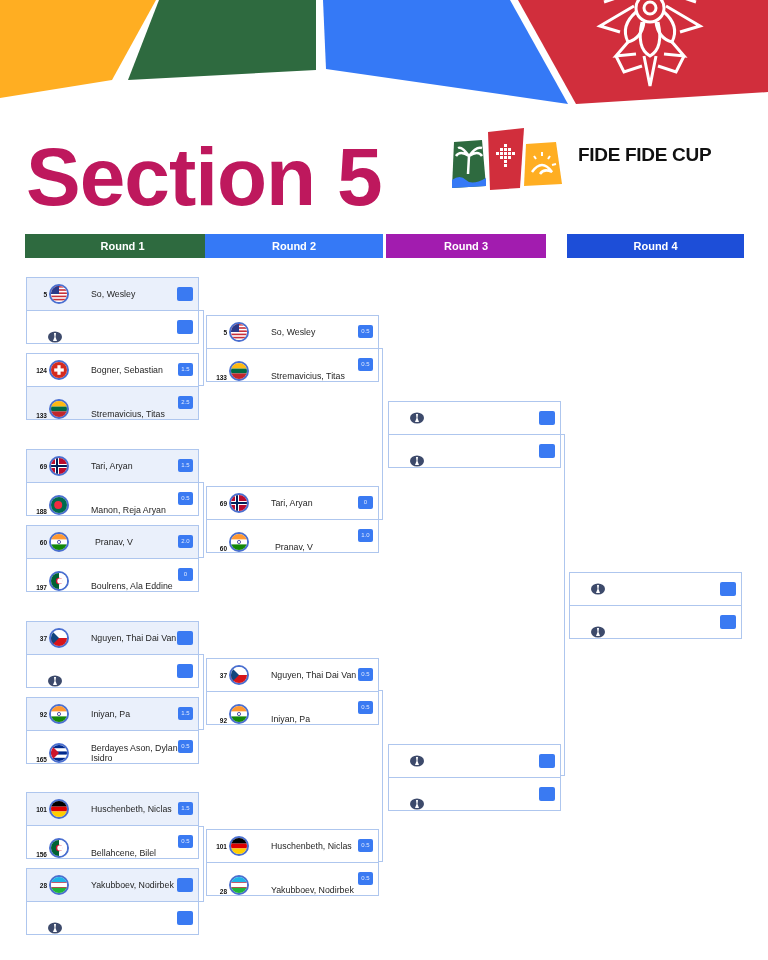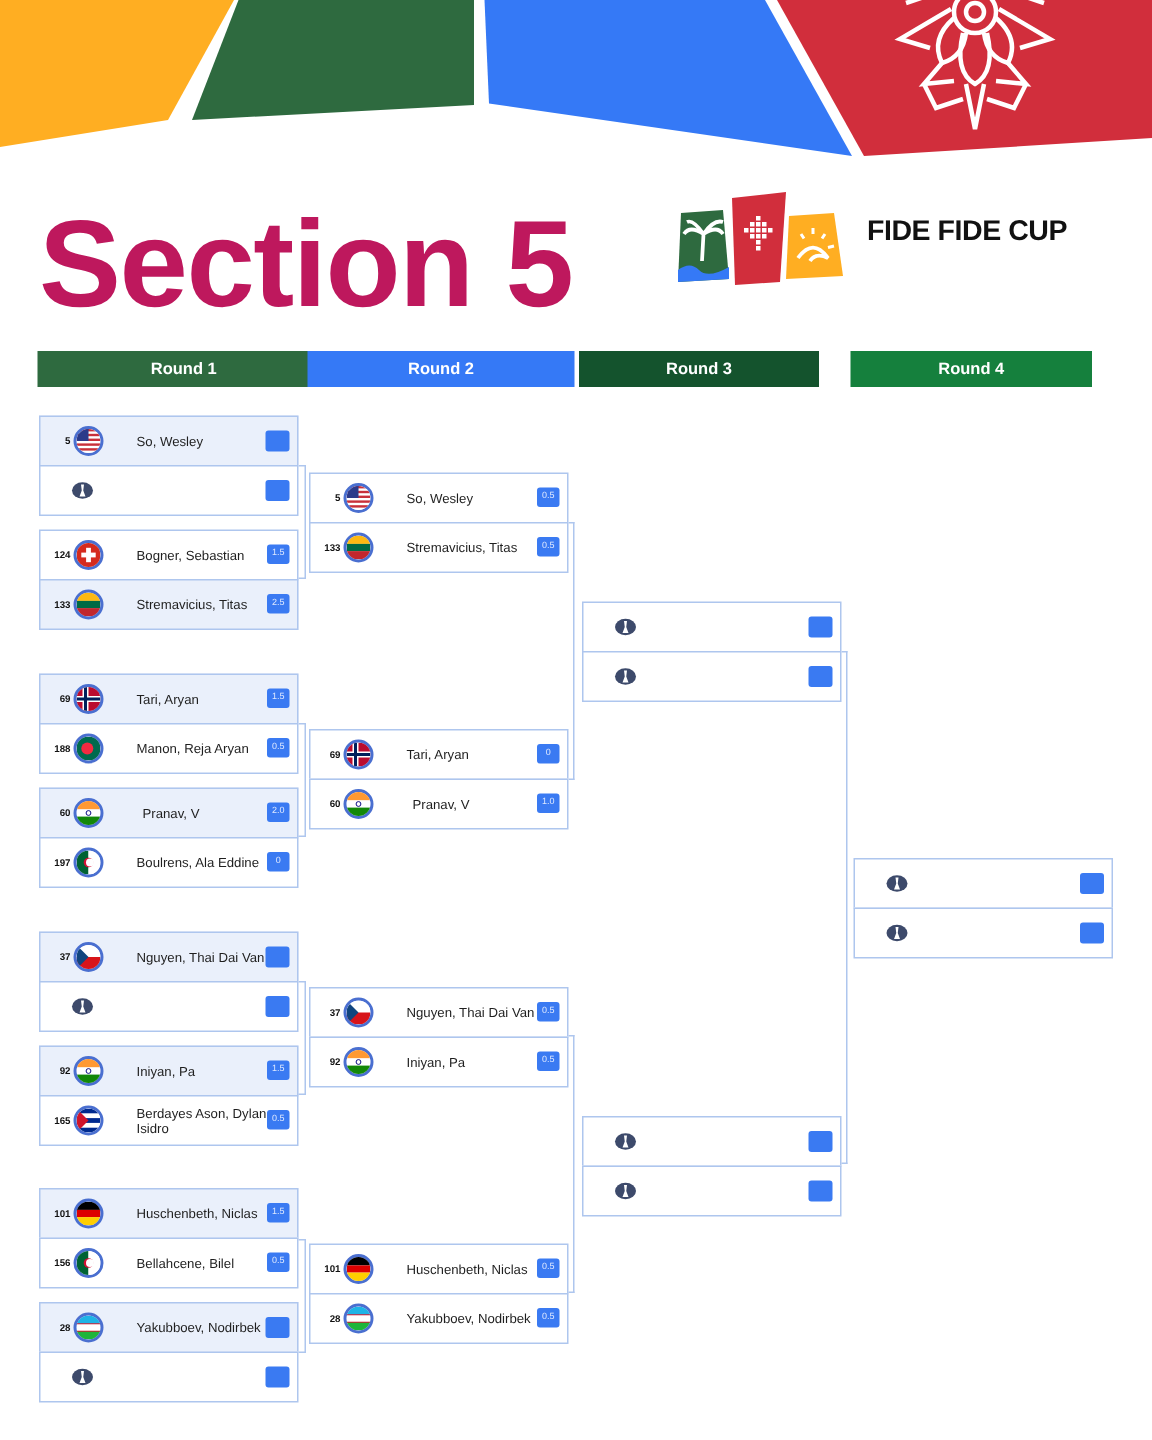--- a/index.html
+++ b/index.html
@@ -12,21 +12,21 @@
 
   .logo { position: absolute; left: 452px; top: 128px; width: 110px; height: 62px; }
   .logo-text { position: absolute; left: 578px; top: 145px; }
   .logo-l1 { font-size: 19px; font-weight: 700; color: #111; letter-spacing: -0.3px; line-height: 20px; }
   .logo-l2 { font-size: 18px; font-weight: 400; color: #111; line-height: 20px; }
 
   .round-header { position: absolute; top: 234px; height: 24px; color: #fff; font-size: 11px; font-weight: 700; text-align: center; line-height: 24px; }
 
   .match { position: absolute; width: 173px; }
   .slot { position: relative; height: 34px; border: 1px solid #aec6ee; background: #ffffff; display: flex; align-items: center; }
-  .slot + .slot { margin-top: -1px; }
+  .slot + .slot { margin-top: -1px; align-items: flex-end; }
   .slot.winner { background: #eaf0fb; }
   .seed { width: 22px; text-align: right; font-size: 6.5px; font-weight: 700; color: #111; padding-right: 2px; flex: none; }
   .flag { width: 20px; height: 20px; border-radius: 50%; border: 2px solid #4a6fd0; flex: none; overflow: hidden; position: relative; margin-right: 3px; }
   .flag svg { width: 100%; height: 100%; display: block; }
   .pname { font-size: 8.8px; color: #1f1f1f; flex: 1; line-height: 10px; margin-left: 19px; }
   .score { position: absolute; right: 5px; top: 9px; width: 15px; height: 13px; border-radius: 2px; background: #3a7af2; color: #dfe9ff; font-size: 6px; text-align: center; line-height: 13px; }
   .score.empty { width: 16px; height: 14px; top: 9px; }
   .fide { width: 16px; height: 12px; margin-left: 20px; flex: none; }
 
   .conn { position: absolute; border: 1px solid #aec6ee; border-left: none; }
@@ -84,22 +84,22 @@
   <polygon points="74,16 104,14 110,56 72,58" fill="#FFAE22"></polygon>
   <path d="M80,44 Q90,30 100,44 Q92,40 88,46" stroke="#fff" stroke-width="2.5" fill="none"></path>
   <path d="M90,24 L90,28 M82,28 L84,31 M98,28 L96,31 M104,36 L100,37" stroke="#fff" stroke-width="2" fill="none"></path>
 </svg>
 <div class="logo-text">
   <div class="logo-l1">FIDE FIDE CUP</div>
 </div>
 
 <div class="round-header" style="left:25px;width:195px;background:#2E6A3F">Round 1</div>
 <div class="round-header" style="left:205px;width:178px;background:#3579F6">Round 2</div>
-<div class="round-header" style="left:386px;width:160px;background:#14532d">Round 3</div>
-<div class="round-header" style="left:567px;width:161px;background:#15803d">Round 4</div>
+<div class="round-header" style="left:386px;width:160px;background:#a21caf">Round 3</div>
+<div class="round-header" style="left:567px;width:177px;background:#1d4ed8">Round 4</div>
 
 <div class="conn" style="left:198px;top:310px;width:6px;height:76px;"></div>
 <div class="conn" style="left:198px;top:482px;width:6px;height:76px;"></div>
 <div class="conn" style="left:198px;top:654px;width:6px;height:76px;"></div>
 <div class="conn" style="left:198px;top:826px;width:6px;height:76px;"></div>
 
 <div class="conn" style="left:378px;top:348px;width:5px;height:172px;"></div>
 <div class="conn" style="left:378px;top:690px;width:5px;height:172px;"></div>
 
 <div class="conn" style="left:560px;top:434px;width:5px;height:342px;"></div>

